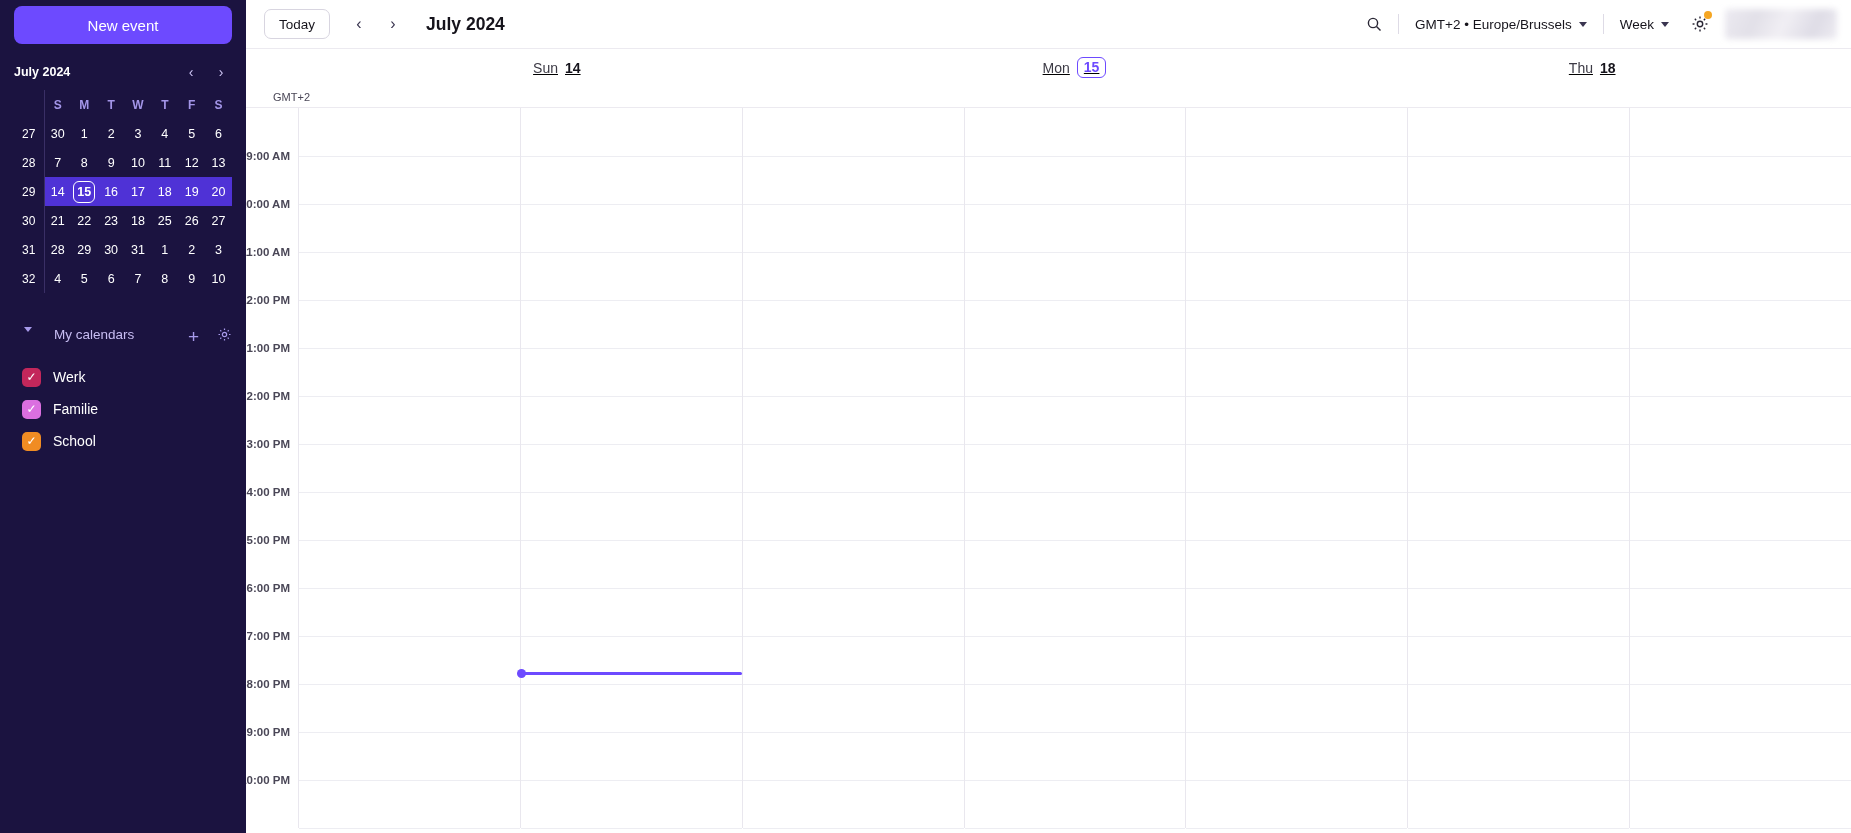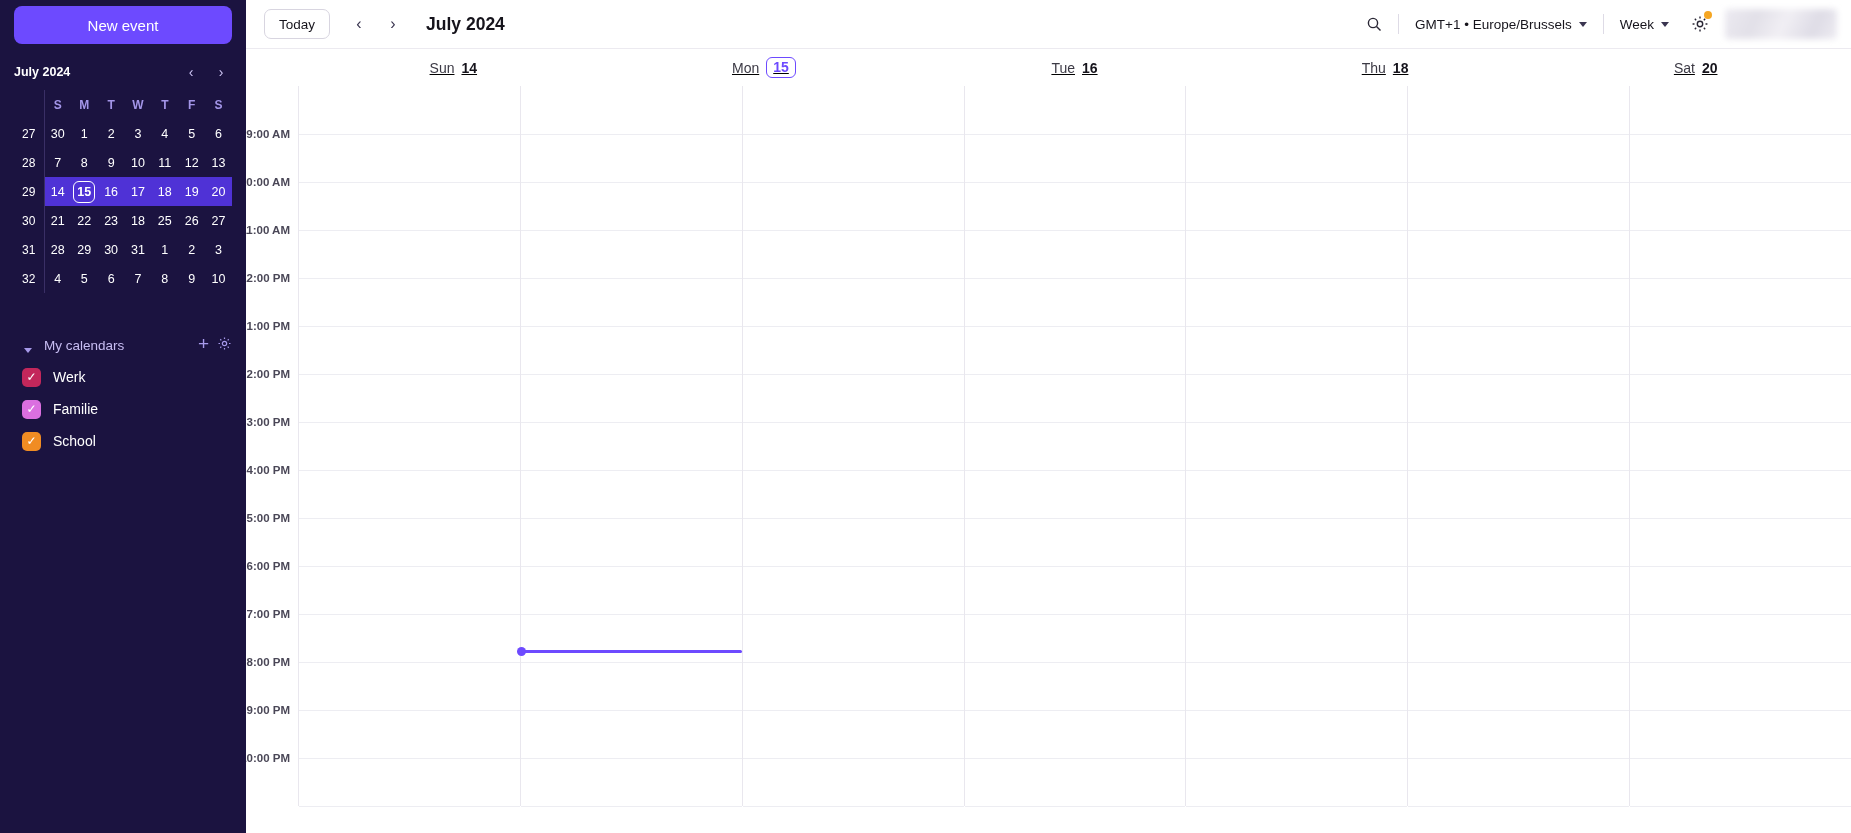--- a/index.html
+++ b/index.html
@@ -83,21 +83,21 @@
   tr.week-current td:not(.wk) { background: #4f32d6; }
   td.today-cell { position: relative; }
   td.today-cell .today-box {
     display: inline-flex; align-items: center; justify-content: center;
     width: 22px; height: 22px; border-radius: 6px;
     border: 1.5px solid #ffffff; font-weight: 700;
   }
 
   
   .cal-section { padding: 34px 14px 0 14px; }
-  .cal-head { display: flex; align-items: flex-end; height: 26px; gap: 8px; }
+  .cal-head { display: flex; align-items: flex-start; height: 26px; gap: 18px; }
   .caret {
     width: 0; height: 0; border-left: 4.5px solid transparent;
     border-right: 4.5px solid transparent; border-top: 5px solid #a79aea;
     margin-left: 10px; margin-right: 4px; cursor: pointer;
   }
   .cal-head-label { font-size: 13.5px; color: #c7bdf2; flex: 1 1 auto; }
   .ic-btn { color: #a79aea; cursor: pointer; line-height: 1; }
   .plus-ic { font-size: 19px; font-weight: 300; }
   .gear-ic { font-size: 15px; }
   .cal-list { padding-top: 8px; }
@@ -353,21 +353,21 @@
       <div class="tb-spacer"></div>
       <div class="tb-right">
         <div class="search-btn">
           <svg width="16" height="16" viewBox="0 0 16 16" fill="none" stroke="#2a2735" stroke-width="1.4">
             <circle cx="7" cy="7" r="4.6"></circle>
               <path d="M10.5 10.5l4 4"></path>
           </svg>
         </div>
         <div class="divider-v"></div>
         <div class="tz-btn">
-          <span>GMT+1 • Europe/Brussels</span>
+          <span>GMT+2 • Europe/Brussels</span>
           <span class="tri-down"></span>
         </div>
         <div class="divider-v"></div>
         <div class="view-btn">
           <span>Week</span>
           <span class="tri-down"></span>
         </div>
         <div class="gear-btn">
           <svg width="18" height="18" viewBox="0 0 16 16" fill="none" stroke="#2a2735" stroke-width="1.25">
             <circle cx="8" cy="8" r="2.4"></circle>
@@ -384,34 +384,29 @@
       <div id="day-cells" style="flex:1 1 auto;display:flex;text-decoration:underline;">
           <div class="dh-cell">
             <span>Sun</span>
             <span class="dh-num">14</span>
           </div>
           <div class="dh-cell is-today">
             <span>Mon</span>
             <span class="dh-num">15</span>
           </div>
           <div class="dh-cell">
-            <span>Tue</span>
-            <span class="dh-num">16</span>
-          </div>
-          <div class="dh-cell">
             <span>Thu</span>
             <span class="dh-num">18</span>
           </div>
-          <div class="dh-cell">
-            <span>Sat</span>
-            <span class="dh-num">20</span>
-          </div>
-        </div>
-    </div>
-
+        </div>
+    </div>
+
+    <div id="tz-row">
+      <div class="tz-label">GMT+2</div>
+    </div>
 
     <div id="grid-scroll">
       <div id="grid" style="height: 720px;">
         <div class="time-gutter" id="time-gutter" style="height: 720px;">
             <div class="tlabel" style="top: 48px;">9:00 AM</div>
             <div class="tlabel" style="top: 96px;">10:00 AM</div>
             <div class="tlabel" style="top: 144px;">11:00 AM</div>
             <div class="tlabel" style="top: 192px;">12:00 PM</div>
             <div class="tlabel" style="top: 240px;">1:00 PM</div>
             <div class="tlabel" style="top: 288px;">2:00 PM</div>

